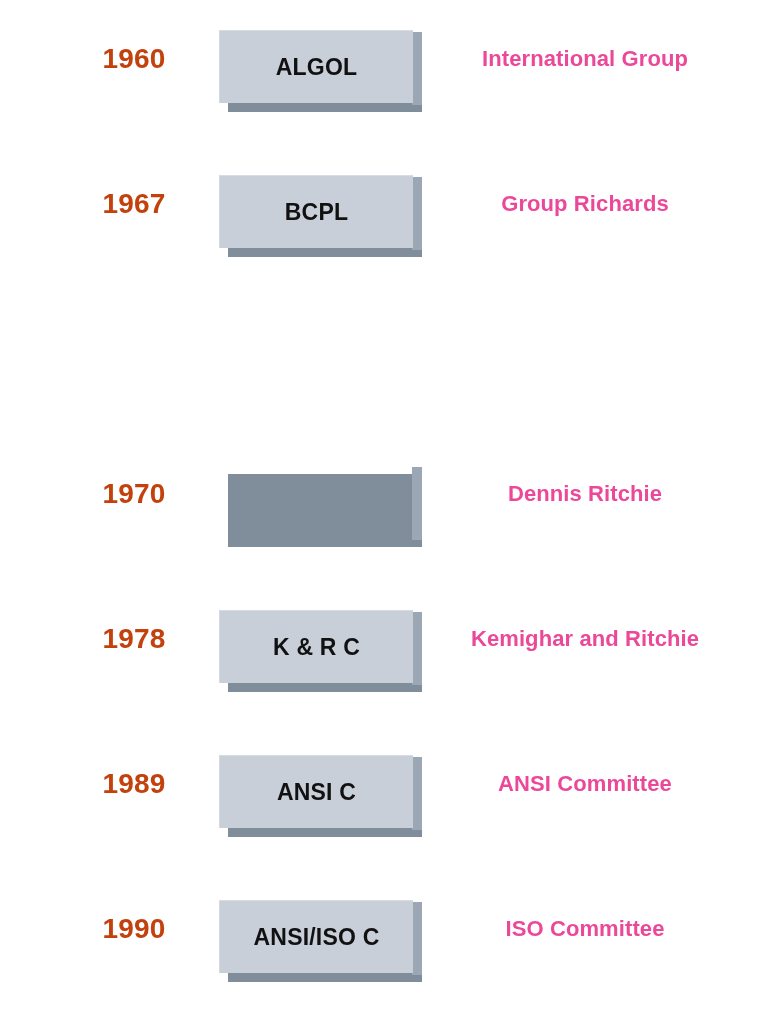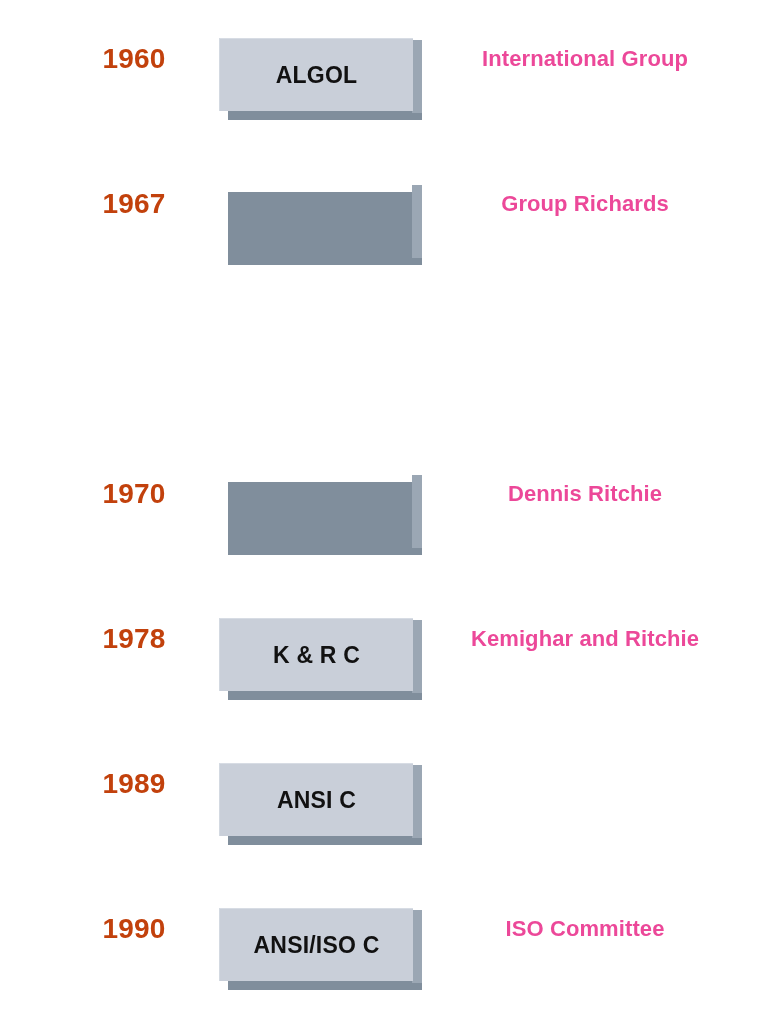--- a/index.html
+++ b/index.html
@@ -45,21 +45,21 @@
     font-weight: bold;
     color: #c2410c;
     letter-spacing: 0.2px;
     white-space: nowrap;
   }
 
   
   .box-wrap {
     position: absolute;
     left: 219px;
-    top: 20px;
+    top: 12px;
     width: 212px;
     height: 58px;
     padding-left: 40px;
   }
 
   
   .box-shadow-body {
     position: absolute;
     left: 9px;
     top: 9px;
@@ -135,20 +135,23 @@
       </div>
     </div>
     <div class="actor">International Group</div>
   </div>
 
   <div class="row" style="top:163px;">
     <div class="year">1967</div>
     <div class="box-wrap">
       <div class="box-shadow-body"></div>
       <div class="box-bevel"></div>
+      <div class="box-face">
+        <span class="box-label">BCPL</span>
+      </div>
     </div>
     <div class="actor">Group Richards</div>
   </div>
 
 
   <div class="row" style="top:453px;">
     <div class="year">1970</div>
     <div class="box-wrap">
       <div class="box-shadow-body"></div>
       <div class="box-bevel"></div>
@@ -170,20 +173,21 @@
 
   <div class="row" style="top:743px;">
     <div class="year">1989</div>
     <div class="box-wrap">
       <div class="box-shadow-body"></div>
       <div class="box-bevel"></div>
       <div class="box-face">
         <span class="box-label">ANSI C</span>
       </div>
     </div>
+    <div class="actor">ANSI Committee</div>
   </div>
 
   <div class="row" style="top:888px;">
     <div class="year">1990</div>
     <div class="box-wrap">
       <div class="box-shadow-body"></div>
       <div class="box-bevel"></div>
       <div class="box-face">
         <span class="box-label">ANSI/ISO C</span>
       </div>

